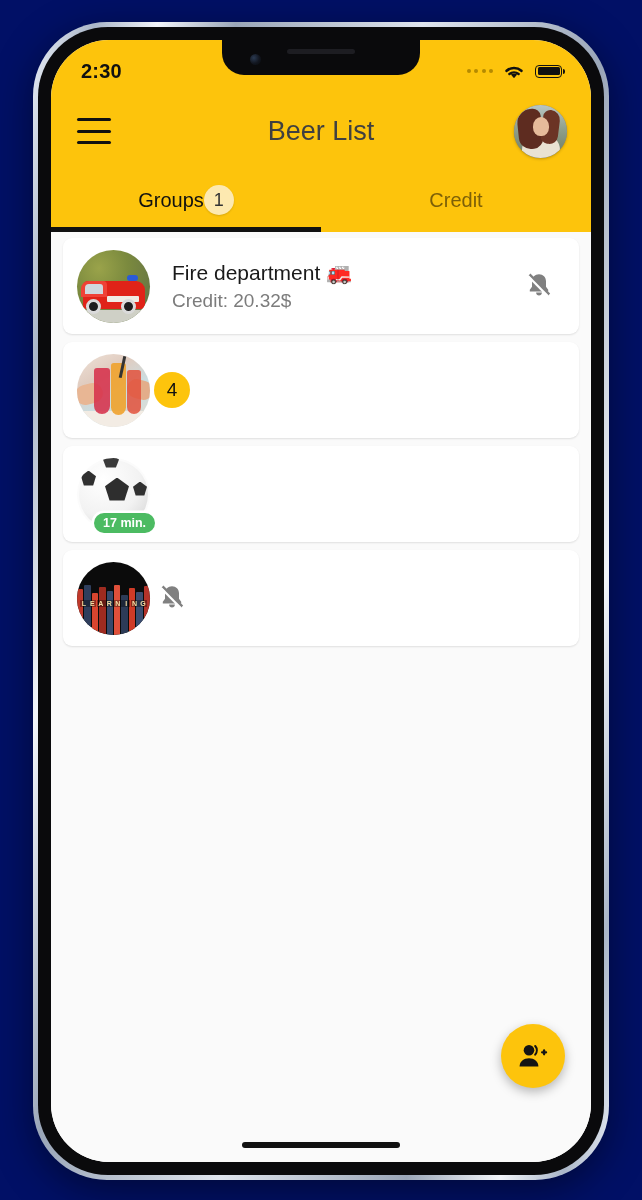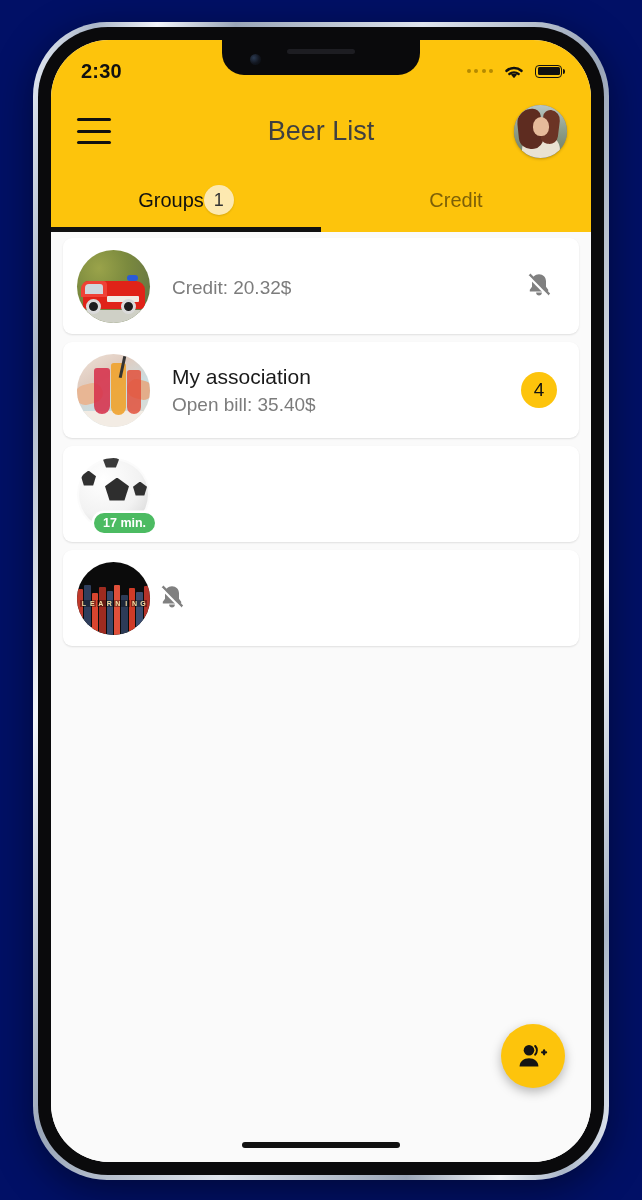--- a/index.html
+++ b/index.html
@@ -463,20 +463,21 @@
               <div class="truck"></div>
               <div class="stripe"></div>
               <div class="cab"></div>
               <div class="win"></div>
               <div class="light"></div>
               <div class="w1"></div>
               <div class="w2"></div>
             </div>
           </div>
           <div class="group-text">
+            <div class="group-title">Fire department 🚒</div>
             <div class="group-sub">Credit: 20.32$</div>
           </div>
           <div class="trailing">
             <svg class="bell-off" viewBox="0 0 28 30">
               <path d="M14 3.2c-4.1 0-7 3.1-7 7.1v5.4l-2.2 3.1v1.6h18.4v-1.6L21 15.7v-5.4c0-4-2.9-7.1-7-7.1z" fill="#808080"></path>
               <path d="M11.1 21.6h5.8c0 1.7-1.3 3-2.9 3s-2.9-1.3-2.9-3z" fill="#808080"></path>
               <line x1="4.5" y1="3.5" x2="24.2" y2="23.5" stroke="#808080" stroke-width="2.6"></line>
               <line x1="3.0" y1="5.0" x2="22.7" y2="25.0" stroke="#FFFFFF" stroke-width="2.2"></line>
             </svg>
           </div>
@@ -486,24 +487,20 @@
           <div class="group-avatar">
             <div class="img av-drinks">
               <div class="table"></div>
               <div class="hand-l"></div>
               <div class="hand-r"></div>
               <div class="g1"></div>
               <div class="g2"></div>
               <div class="g3"></div>
               <div class="straw"></div>
             </div>
-          </div>
-          <div class="group-text">
-            <div class="group-title">My association</div>
-            <div class="group-sub">Open bill: 35.40$</div>
           </div>
           <div class="trailing">
             <div class="count-badge">4</div>
           </div>
         </div>
 
         <div class="group-card">
           <div class="group-avatar">
             <div class="img av-ball">
               <div class="ball"></div>

